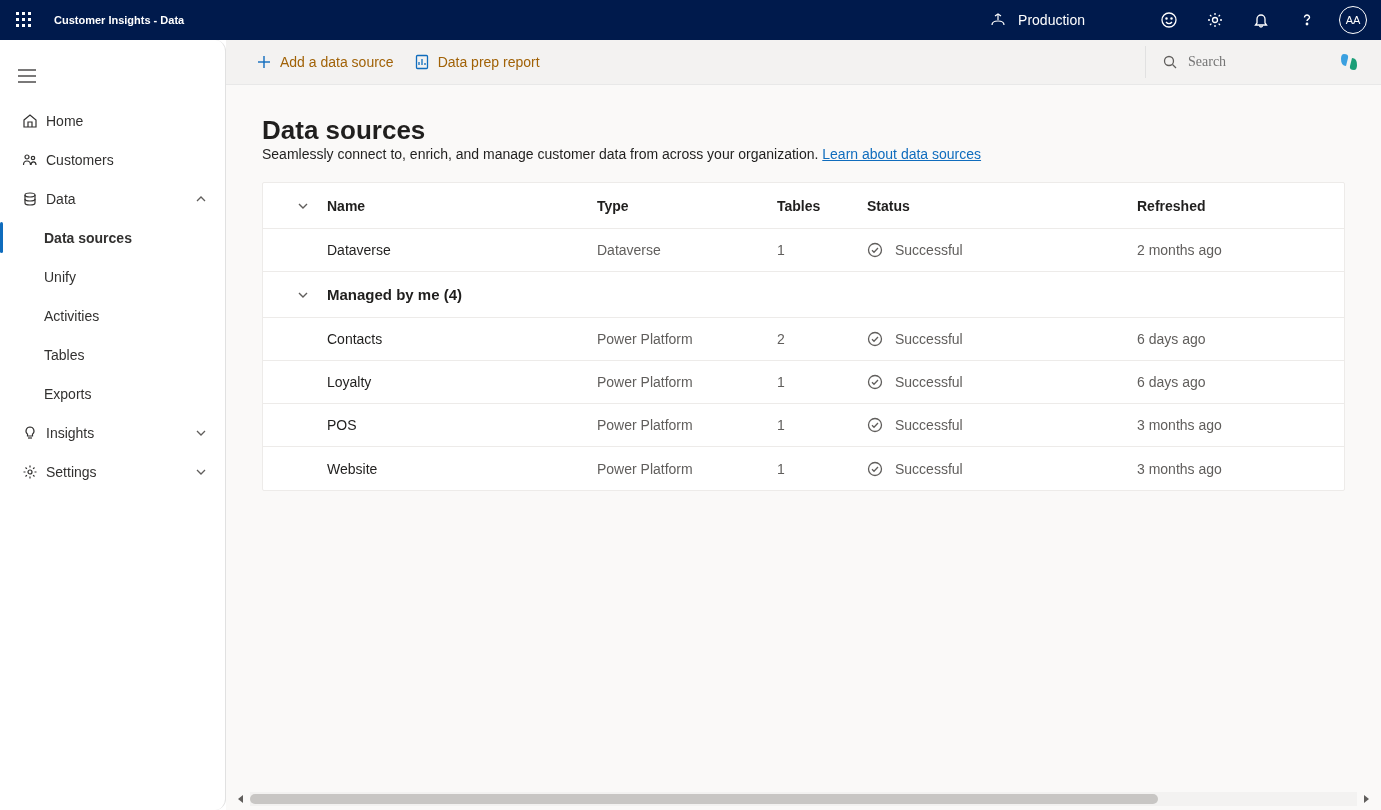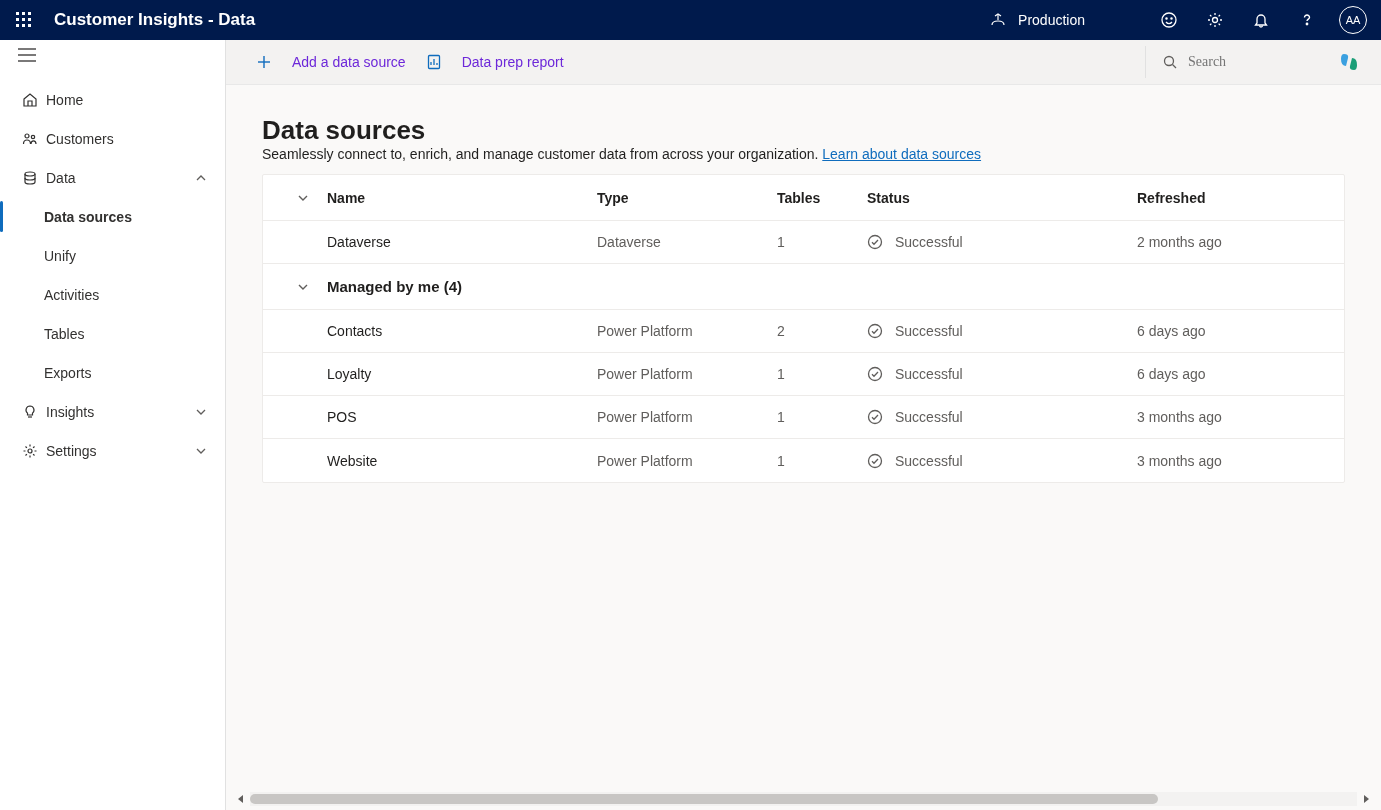--- a/index.html
+++ b/index.html
@@ -1,53 +1,53 @@
 <!DOCTYPE html>
 <html><head>
 <meta charset="utf-8">
 <style>
   * { box-sizing: border-box; margin: 0; padding: 0; font-family: "Segoe UI", Arial, sans-serif; }
   body { width: 1381px; height: 810px; overflow: hidden; background: #fff; }
 
   
   .topbar { height: 40px; background: #001a4c; color: #fff; display: flex; align-items: center; padding: 0 8px; }
   .waffle { width: 32px; height: 32px; display:flex; align-items:center; justify-content:center; cursor:pointer;}
-  .topbar-title { font-size: 17px; font-weight: 600; margin-left: 14px; }
+  .topbar-title { font-size: 11px; font-weight: 600; margin-left: 14px; }
   .topbar-spacer { flex: 1; }
   .env { display:flex; align-items:center; gap:12px; margin-right: 64px;}
   .topbar-icons { display:flex; align-items:center; gap: 6px; }
   .topbar-icons .tb-btn { width:40px; height:28px; display:flex; align-items:center; justify-content:center; cursor:pointer;text-align:center;}
   .avatar { width:28px; height:28px; border:1px solid #fff; border-radius:50%; display:flex; align-items:center; justify-content:center; font-size:11px;}
 
   
   .shell { display:flex; height: calc(810px - 40px); }
-  .sidebar { width: 226px; border-right: 1px solid #e1e1e1; background:#fff; display:flex; flex-direction:column; padding-top: 0;}
+  .sidebar { width: 226px; border-right: 1px solid #e1e1e1; background:#fff; display:flex; flex-direction:column; padding-top: 21px; border-radius: 11px;}
   .hamburger { padding: 8px 18px; cursor:pointer;}
   .nav { margin-top: 10px; }
   .nav-item { display:flex; align-items:center; height: 39px; padding: 0 18px; font-size:14px; color:#323130; cursor:pointer; position:relative;}
   .nav-item .icon { width: 24px; display:flex; justify-content:center; margin-right: 4px;}
   .nav-item.sub { padding-left: 44px; font-size:14px;}
   .nav-item.active { background: #fff; font-weight:600;}
   .nav-item.active::before { content:""; position:absolute; left:0; top:4px; bottom:4px; width:3px; background:#0f6cbd; border-radius:2px;}
   .nav-expander { margin-left:auto; }
 
   .main { flex:1; display:flex; flex-direction: column; background:#faf9f8; position:relative;}
   .cmdbar { height: 48px; background:#f3f2f1; border-bottom:1px solid #e8e8e8; display:flex; align-items:center; padding: 0 8px 0 20px;}
-  .cmd-btn { display:flex; align-items:center; gap:20px; padding: 6px 10px; font-size:14px; color:#6d28d9; cursor:pointer; }
+  .cmd-btn { display:flex; align-items:center; gap:8px; padding: 6px 10px; font-size:14px; color:#a16207; cursor:pointer; }
   .cmd-btn svg { color:#0f6cbd; }
   .searchbox { margin-left:auto; display:flex; align-items:center; gap:10px; width: 180px; height:32px; border-left:1px solid #e1e1e1; padding-left:16px; color:#605e5c;}
   .searchbox input{ border:none; outline:none; background:transparent; font-size:14px; color:#701a75; width:120px;font-family:Liberation Serif, serif;}
   .copilot { width:48px; display:flex; align-items:center; justify-content:center; }
 
   .content { padding: 30px 36px 0 36px; overflow:hidden; position:relative; height:100%; background:#faf9f8;}
   .page-title { font-size: 26px; font-weight:600; color:#201f1e; }
   .page-desc { font-size:14px; color:#201f1e;}
   .page-desc a { color:#0f6cbd; text-decoration: underline;}
 
-  .table-wrap { margin-top: 12px; background:#fff; border:1px solid #edebe9; border-radius:2px;}
+  .table-wrap { margin-top: 20px; background:#fff; border:1px solid #edebe9; border-radius:2px;}
   .trow { display:flex; align-items:center; height:43px; border-bottom:1px solid #edebe9; padding: 0 16px;}
   .trow.head { font-weight:600; font-size:14px; color:#201f1e; height:46px;}
   .trow.group { font-weight:600; font-size:15px; height:46px; border-bottom:1px solid #edebe9;}
   .trow.data { font-size:14px; color:#201f1e;}
   .col-chev { width: 48px; display:flex; justify-content:center; color:#605e5c; cursor:pointer;}
   .col-name { width: 270px; }
   .col-type { width: 180px; color:#605e5c;}
   .col-tables { width: 90px; color:#605e5c;}
   .col-status { width: 270px; display:flex; align-items:center; gap: 12px; color:#605e5c;}
   .col-refreshed { flex:1; color:#605e5c;}

